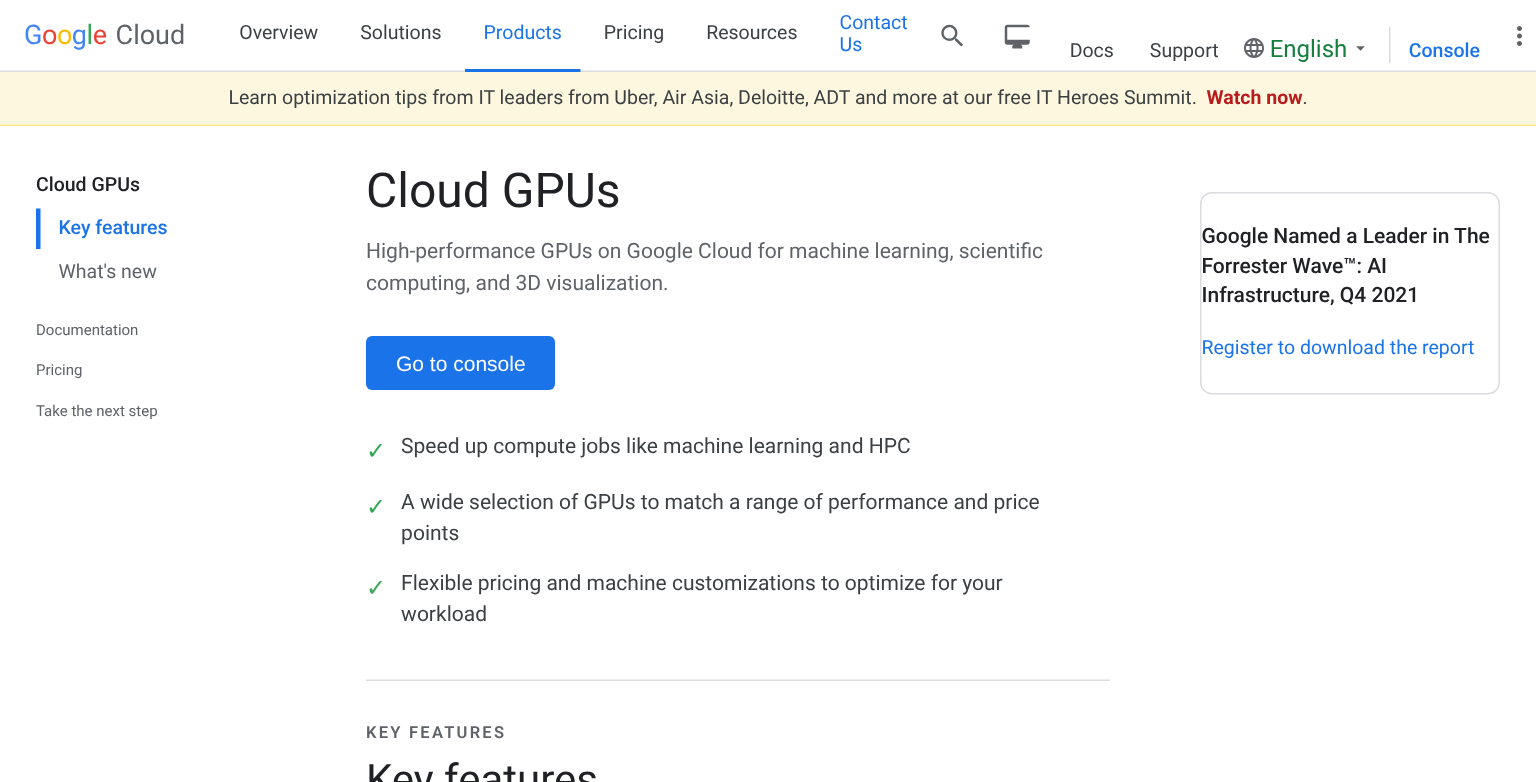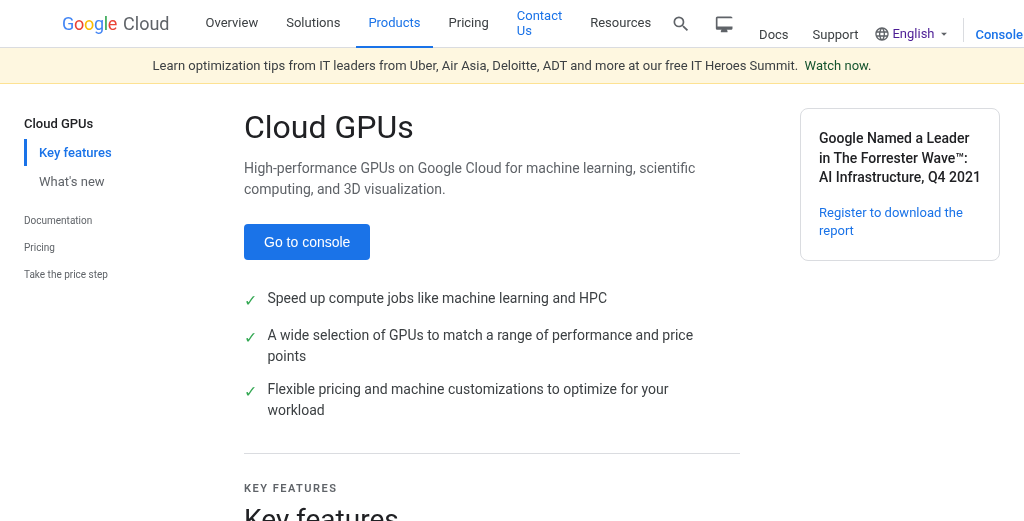--- a/index.html
+++ b/index.html
@@ -3,38 +3,38 @@
   <meta charset="utf-8">
   <style>
     * { margin: 0; padding: 0; box-sizing: border-box; }
     body { font-family: 'Google Sans', Roboto, Arial, sans-serif; font-size: 14px; color: #202124; background: #fff; overflow-x: hidden; }
 
     
     .top-nav {
       display: flex; align-items: center; height: 48px; padding: 0 16px;
       border-bottom: 1px solid #dadce0; position: relative; z-index: 10;
     }
-    .logo-area { display: flex; align-items: center; gap: 4px; margin-right: 24px; margin-left: 46px; }
+    .logo-area { display: flex; align-items: center; gap: 4px; margin-right: 24px; }
     .logo-cloud { font-size: 18px; font-weight: 400; color: #5f6368; margin-left: 2px; text-align: center; }
     .nav-items { display: flex; align-items: center; gap: 4px; flex: 1; }
     .nav-item { padding: 0 12px; height: 48px; display: flex; align-items: center; font-size: 13px; color: #3c4043; cursor: pointer; text-decoration: none; border-bottom: 2px solid transparent; }
     .nav-item.active { color: #1a73e8; border-bottom: 2px solid #1a73e8; }
     .nav-right { display: flex; align-items: flex-end; gap: 8px; margin-left: auto; }
     .nav-icon-btn { width: 36px; height: 36px; display: flex; align-items: center; justify-content: center; cursor: pointer; border-radius: 50%; color: #5f6368; }
     .nav-text-btn { font-size: 13px; color: #3c4043; cursor: pointer; padding: 0 8px; }
-    .nav-language { display: flex; align-items: center; gap: 2px; font-size: 13px; color: #4c1d95; cursor: pointer; }
+    .nav-language { display: flex; align-items: center; gap: 2px; font-size: 16px; color: #15803d; cursor: pointer; }
     .console-btn { font-size: 13px; color: #1a73e8; font-weight: 500; cursor: pointer; }
     .divider-v { width: 1px; height: 24px; background: #dadce0; margin: 0 4px; }
 
     
     .banner {
       background: #fef7e0; padding: 10px 24px; text-align: center;
       font-size: 13px; color: #3c4043; border-bottom: 1px solid #fde293;
     }
-    .banner a { color: #14532d; text-decoration: none; }
+    .banner a { color: #b91c1c; text-decoration: none; font-weight: bold; }
 
     
     .page-layout { display: flex; max-width: 1024px; margin: 0 auto; padding: 24px 24px 0; }
 
     
     .sidebar { width: 180px; flex-shrink: 0; padding-top: 8px; }
     .sidebar-section-title { font-size: 13px; font-weight: 500; color: #202124; margin-bottom: 8px; }
     .sidebar-item { padding: 6px 8px 6px 12px; font-size: 13px; color: #5f6368; cursor: pointer; border-left: 3px solid transparent; margin-bottom: 2px; }
     .sidebar-item.active { color: #1a73e8; border-left: 3px solid #1a73e8; font-weight: 500; }
     .sidebar-section { margin-bottom: 16px; }
@@ -55,42 +55,42 @@
 
     
     .section-label { font-size: 11px; font-weight: 600; letter-spacing: 1.5px; color: #5f6368; text-transform: uppercase; margin-bottom: 8px; }
     .section-title { font-size: 28px; font-weight: 400; color: #202124; margin-bottom: 24px; }
 
     
     .side-card {
       width: 200px; flex-shrink: 0; margin-left: 20px; margin-top: 0;
     }
     .card-box {
-      border: 1px solid #dadce0; border-radius: 8px; padding: 20px 18px;
+      border: 1px solid #dadce0; border-radius: 8px; padding: 20px 0; margin-top: 20px;
     }
     .card-title { font-size: 14px; font-weight: 500; color: #202124; line-height: 1.4; margin-bottom: 16px; }
     .card-link { font-size: 13px; color: #1a73e8; cursor: pointer; text-decoration: none; line-height: 1.4; }
   </style>
 </head>
 <body>
 
 <nav class="top-nav">
   <div class="logo-area">
     <span style="font-size:18px; font-weight:400; letter-spacing:-0.3px;">
       <span style="color:#4285f4">G</span><span style="color:#ea4335">o</span><span style="color:#fbbc05">o</span><span style="color:#4285f4">g</span><span style="color:#34a853">l</span><span style="color:#ea4335">e</span>
     </span>
     <span class="logo-cloud">Cloud</span>
   </div>
   <div class="nav-items">
     <a class="nav-item">Overview</a>
     <a class="nav-item">Solutions</a>
     <a class="nav-item active">Products</a>
     <a class="nav-item">Pricing</a>
+    <a class="nav-item">Resources</a>
     <a class="nav-item" style="color:#1a73e8;">Contact Us</a>
-    <a class="nav-item">Resources</a>
   </div>
   <div class="nav-right">
     <div class="nav-icon-btn">
       <svg xmlns="http://www.w3.org/2000/svg" height="20" width="20" viewBox="0 0 24 24" fill="#5f6368">
           <path d="M15.5 14h-.79l-.28-.27A6.471 6.471 0 0 0 16 9.5 6.5 6.5 0 1 0 9.5 16c1.61 0 3.09-.59 4.23-1.57l.27.28v.79l5 4.99L20.49 19l-4.99-5zm-6 0C7.01 14 5 11.99 5 9.5S7.01 5 9.5 5 14 7.01 14 9.5 11.99 14 9.5 14z"></path>
         </svg>
     </div>
     <div class="nav-icon-btn">
       <svg xmlns="http://www.w3.org/2000/svg" height="20" width="20" viewBox="0 0 24 24" fill="#5f6368">
           <path d="M21 3H3c-1.1 0-2 .9-2 2v12c0 1.1.9 2 2 2h5l-1 1v2h8v-2l-1-1h5c1.1 0 2-.9 2-2V5c0-1.1-.9-2-2-2zm0 12H3V5h18v10z"></path>
@@ -126,21 +126,21 @@
 <div class="page-layout">
 
   <aside class="sidebar">
     <div class="sidebar-section">
       <div class="sidebar-section-title">Cloud GPUs</div>
       <div class="sidebar-item active">Key features</div>
       <div class="sidebar-item">What's new</div>
     </div>
     <div class="sidebar-top-link">Documentation</div>
     <div class="sidebar-top-link">Pricing</div>
-    <div class="sidebar-top-link">Take the price step</div>
+    <div class="sidebar-top-link">Take the next step</div>
   </aside>
 
   <main class="main-content">
     <h1 class="page-title">Cloud GPUs</h1>
     <p class="page-subtitle">High-performance GPUs on Google Cloud for machine learning, scientific computing, and 3D visualization.</p>
     <button class="cta-button">Go to console</button>
 
     <ul class="feature-list">
       <li>
         <span class="check-icon">✓</span>

